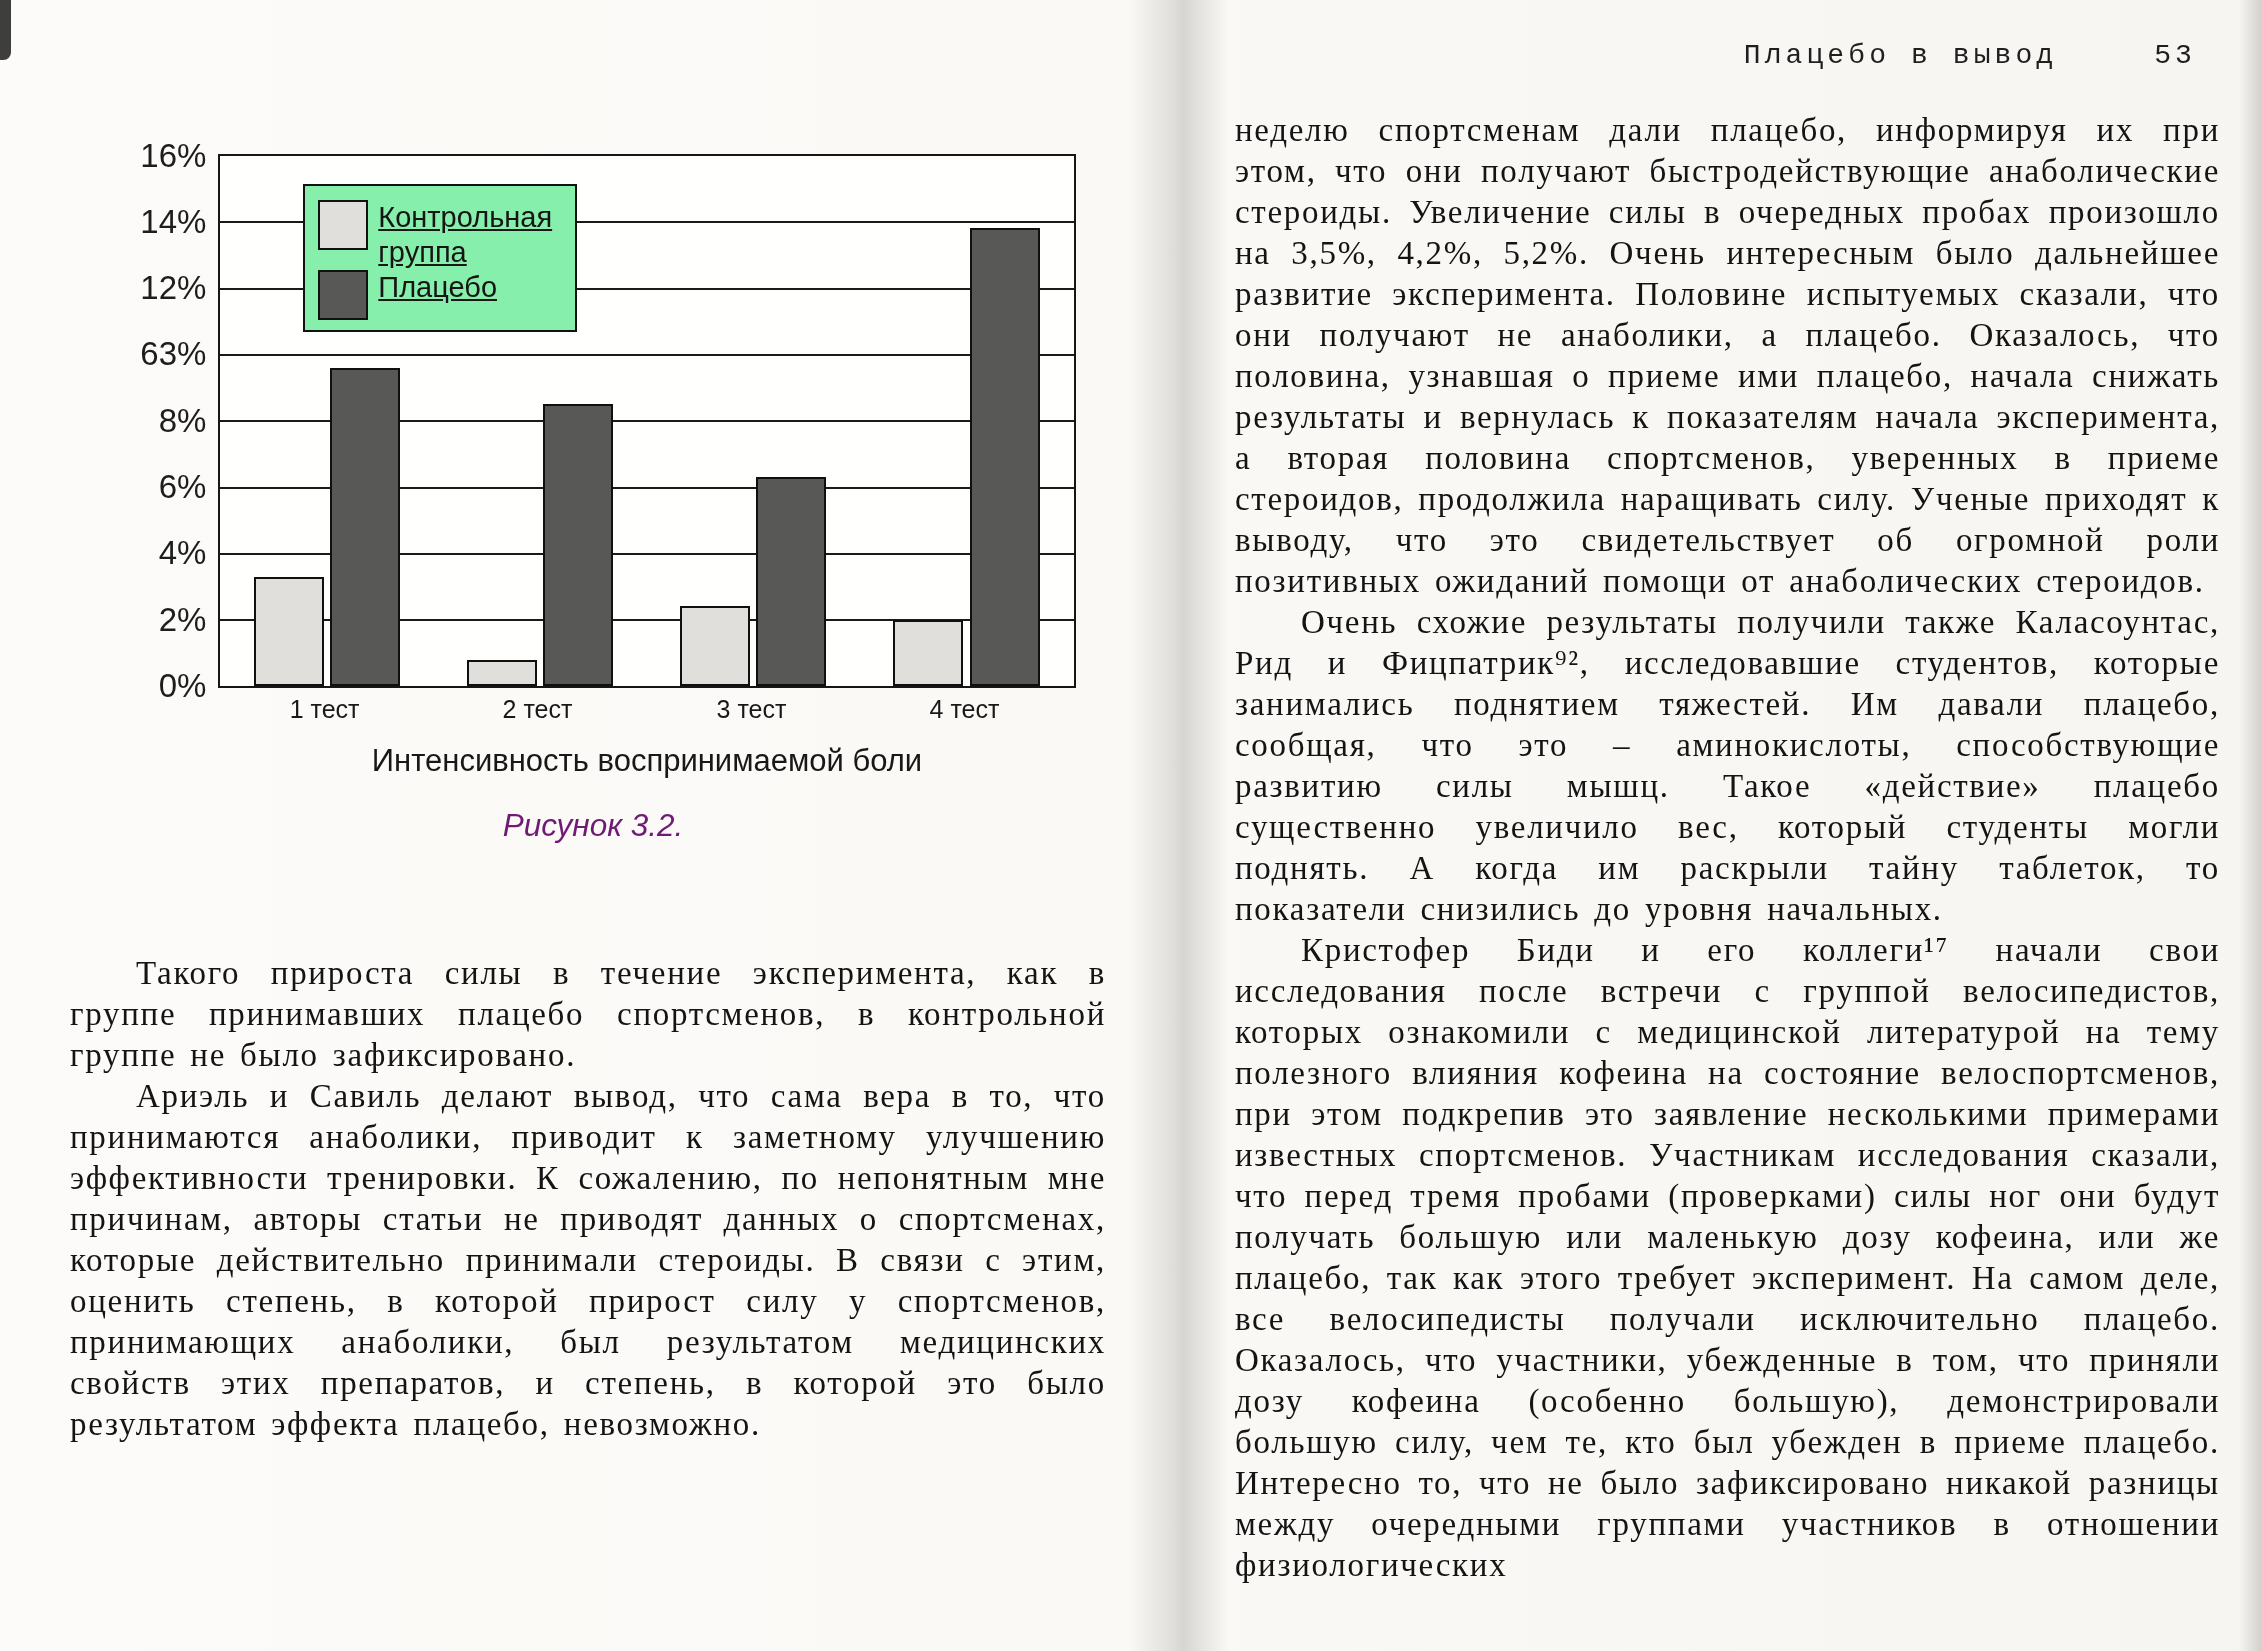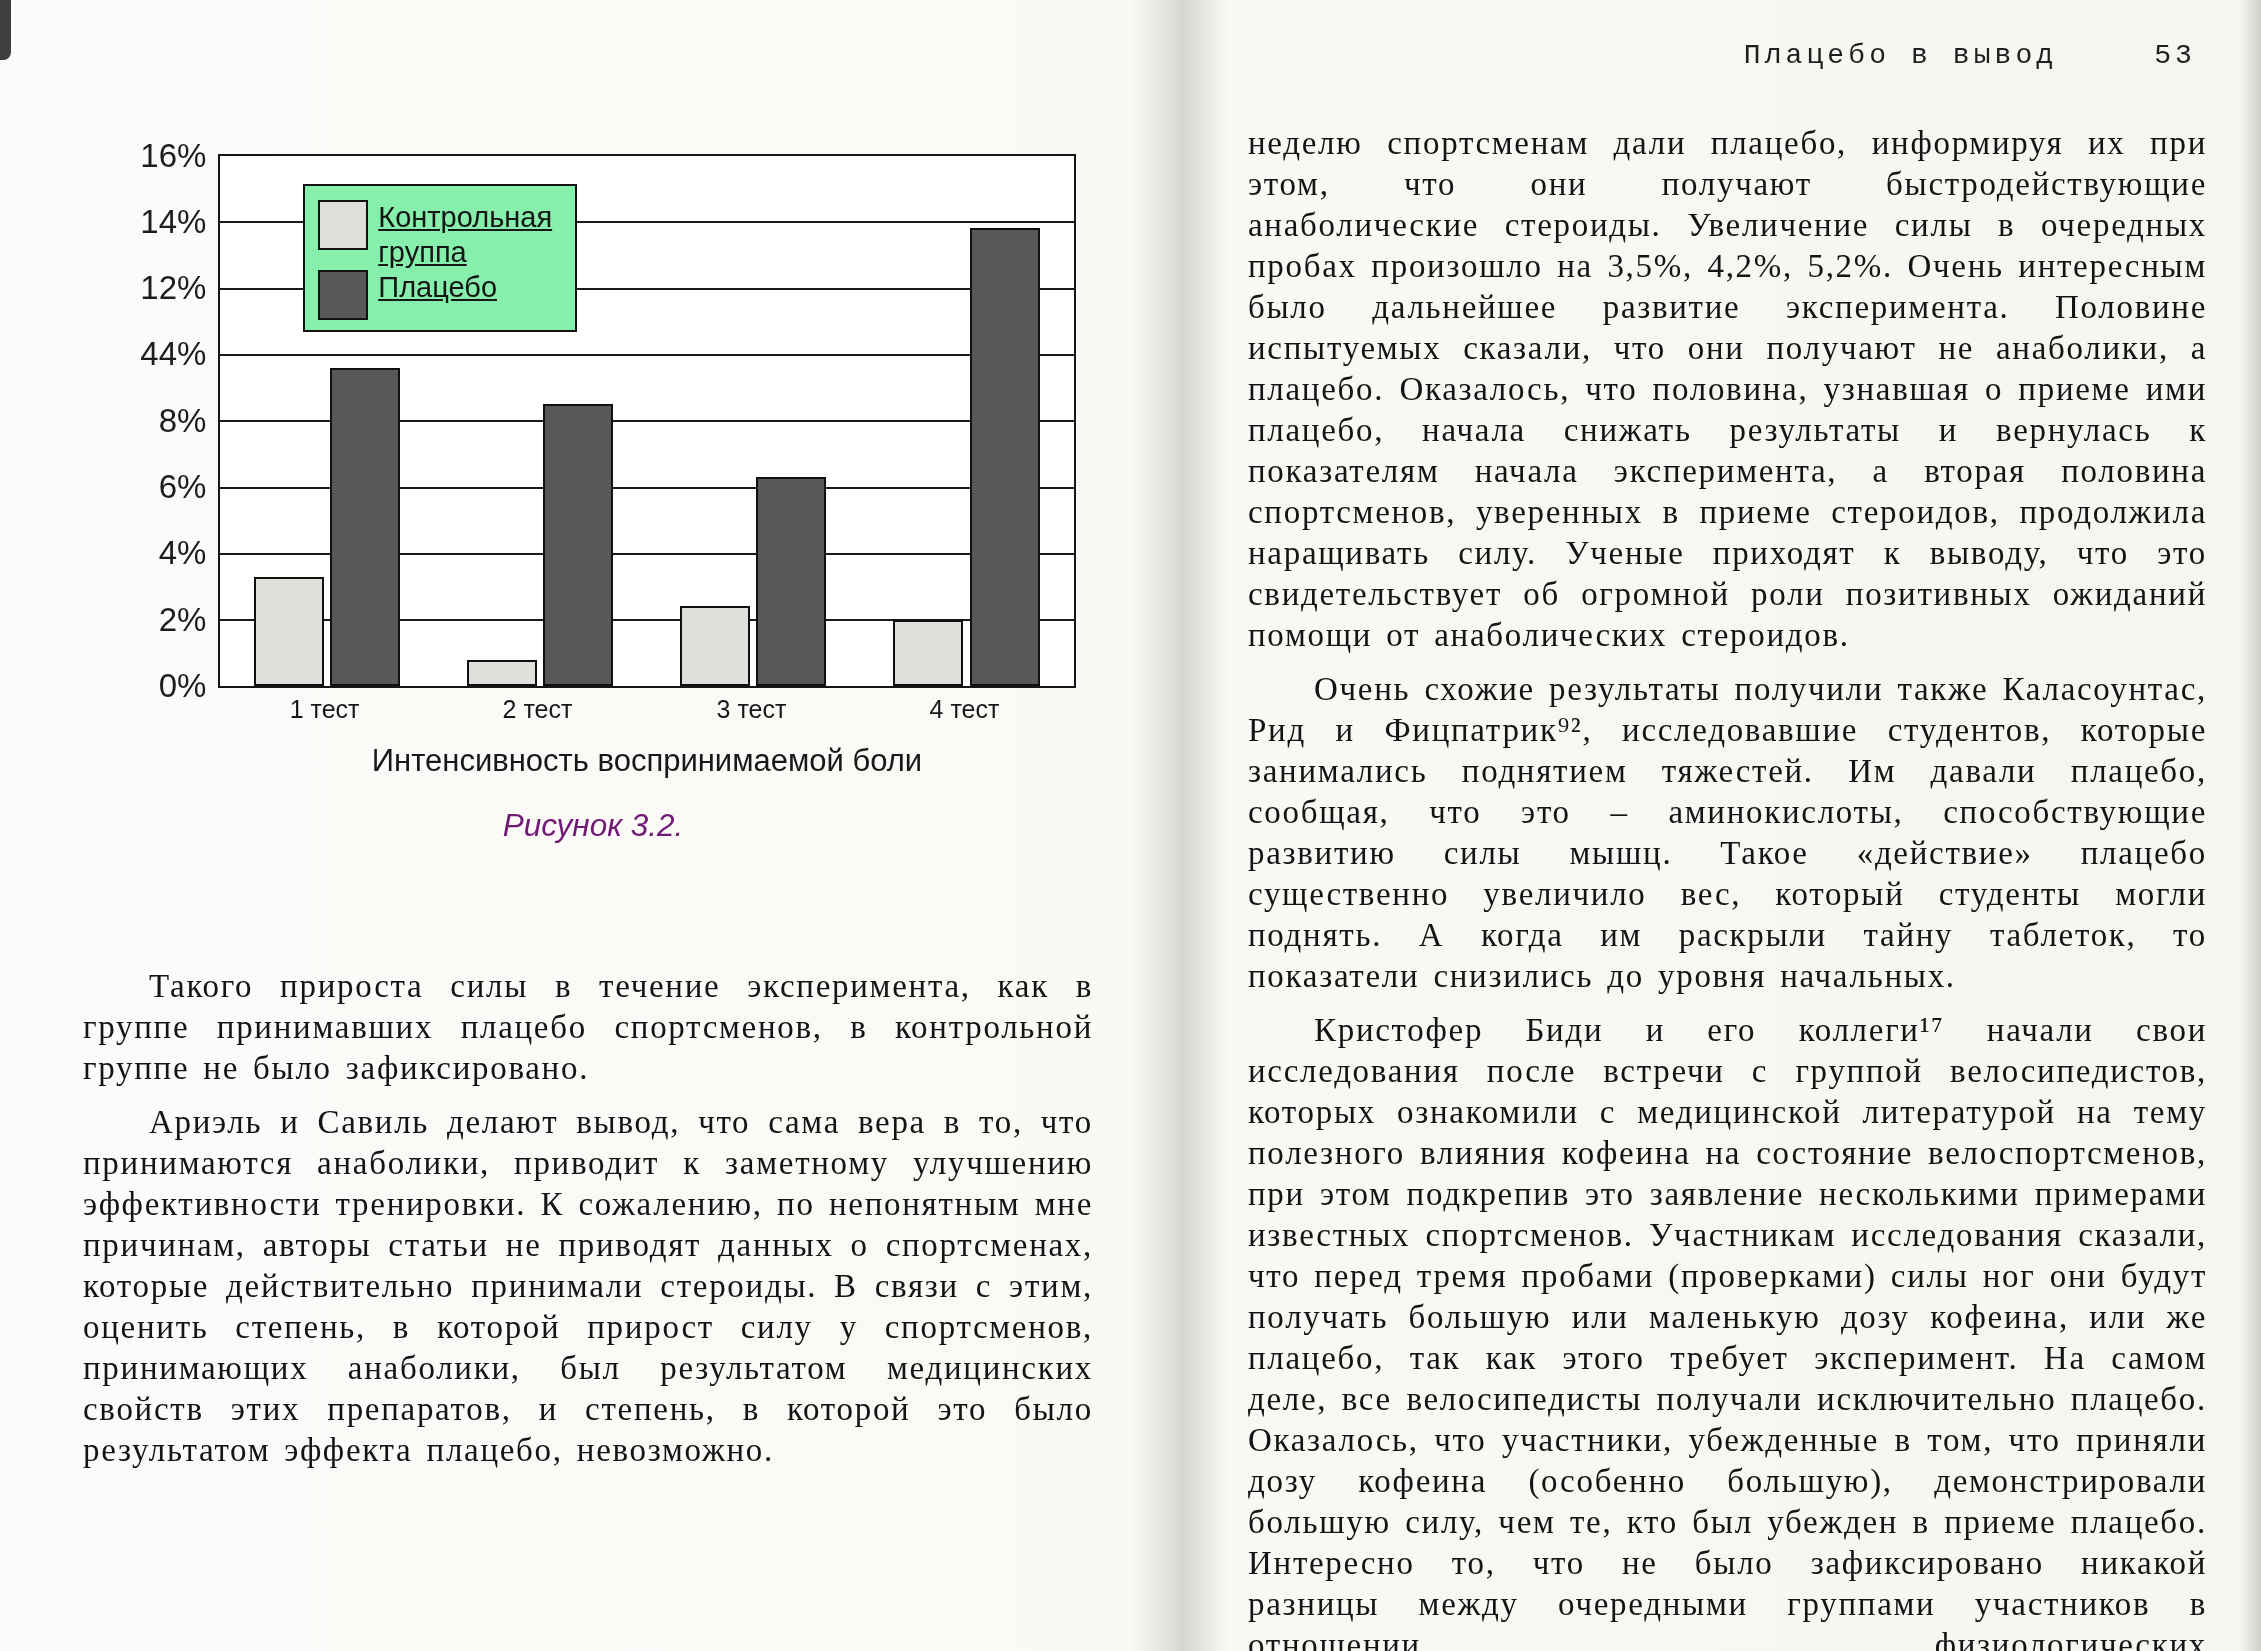--- a/index.html
+++ b/index.html
@@ -48,40 +48,40 @@
     font-family:"Liberation Sans", sans-serif;font-size:31px;color:#181818;}
   figcaption{margin-top:28px;text-align:center;font-family:"Liberation Sans", sans-serif;color:#701a75;}
   .cap-title{font-style:italic;font-size:31.5px;margin-bottom:11.6px;}
   .cap-text{font-size:31px;line-height:41px;width:953px;margin:0 auto;}
 
   
   .bodytext{position:absolute;text-align:justify;font-size:33px;line-height:41px;
     letter-spacing:1.7px;word-spacing:4.1px;color:#141414;}
   .page.left .bodytext{left:70px;top:953px;width:1036px;}
   .page.right .bodytext{left:91px;top:110px;width:985px;}
-  .bodytext p{margin:13px;text-indent:66px;}
+  .bodytext p{margin:0;text-indent:66px;}
   .bodytext p.noindent{text-indent:0;}
   .bodytext p.forcejust{text-align-last:justify;}
 </style>
 </head>
 <body>
 
 <div class="spread">
 
   <div class="page left">
 
     <figure class="figure">
       <div class="chart">
         <div class="ylabels" id="ylabels">
             <div class="ylab" style="top: 514px;">0%</div>
             <div class="ylab" style="top: 448px;">2%</div>
             <div class="ylab" style="top: 381px;">4%</div>
             <div class="ylab" style="top: 315px;">6%</div>
             <div class="ylab" style="top: 249px;">8%</div>
-            <div class="ylab" style="top: 182px;">44%</div>
+            <div class="ylab" style="top: 182px;">63%</div>
             <div class="ylab" style="top: 116px;">12%</div>
             <div class="ylab" style="top: 50px;">14%</div>
             <div class="ylab" style="top: -16.6px;">16%</div>
           </div>
         <div class="plot" id="plot">
           <div class="legend" id="legend">
               <div class="legend-row">
                 <div class="swatch" style="background: rgb(224, 223, 219);"></div>
                 <div class="legend-label">Контрольная группа</div>
               </div>

